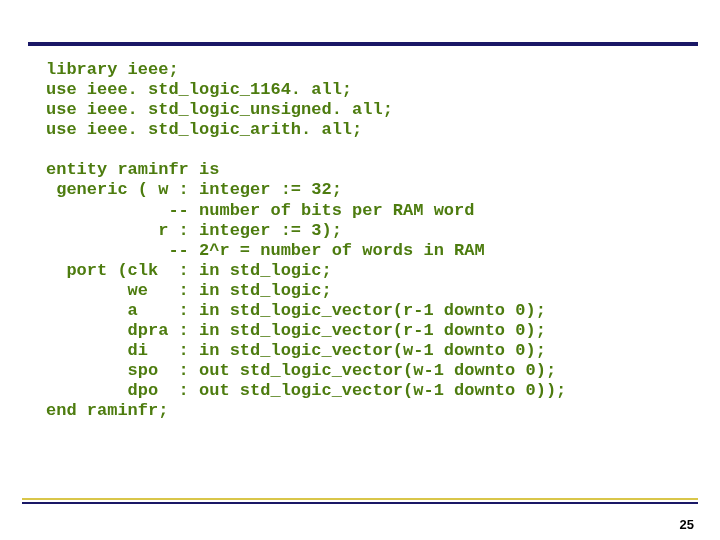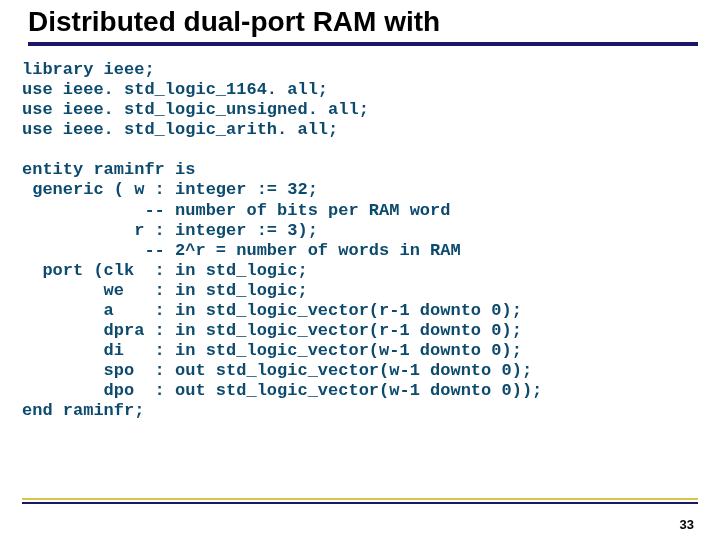--- a/index.html
+++ b/index.html
@@ -31,21 +31,22 @@
     border: none;
     border-top: 4px solid #1a1866;
   }
   .code-block {
     padding: 14px 0 0 22px;
     font-family: "Courier New", Courier, monospace;
     font-size: 17px;
     font-weight: bold;
     line-height: 1.18;
     white-space: pre;
-    color: #0c4a6e;
+    color: #4d7c0f;
+    margin-left: 24px;
   }
   .footer-rule-top {
     position: absolute;
     left: 22px;
     right: 22px;
     bottom: 32px;
     border: none;
     border-top: 2px solid #d9c64a; 
   }
   .footer-rule-bottom {
@@ -65,21 +66,21 @@
     color: #000;
   }
 </style>
 </head>
 <body>
 
 <div class="slide">
 
   <div class="title-block">
     <div class="title">
-      <span>Distributed dual-port RAM with</span><br>
+      <br>
     </div>
   </div>
   <hr class="hr-thick">
 
   <div class="code-block">library ieee;
 use ieee. std_logic_1164. all;
 use ieee. std_logic_unsigned. all;
 use ieee. std_logic_arith. all;
 
 entity raminfr is
@@ -92,15 +93,15 @@
         a    : in std_logic_vector(r-1 downto 0);
         dpra : in std_logic_vector(r-1 downto 0);
         di   : in std_logic_vector(w-1 downto 0);
         spo  : out std_logic_vector(w-1 downto 0);
         dpo  : out std_logic_vector(w-1 downto 0));
 end raminfr;</div>
 
   <hr class="footer-rule-top">
   <hr class="footer-rule-bottom">
 
-  <div class="page-number">33</div>
+  <div class="page-number">25</div>
 
 </div>
 
 </body></html>

